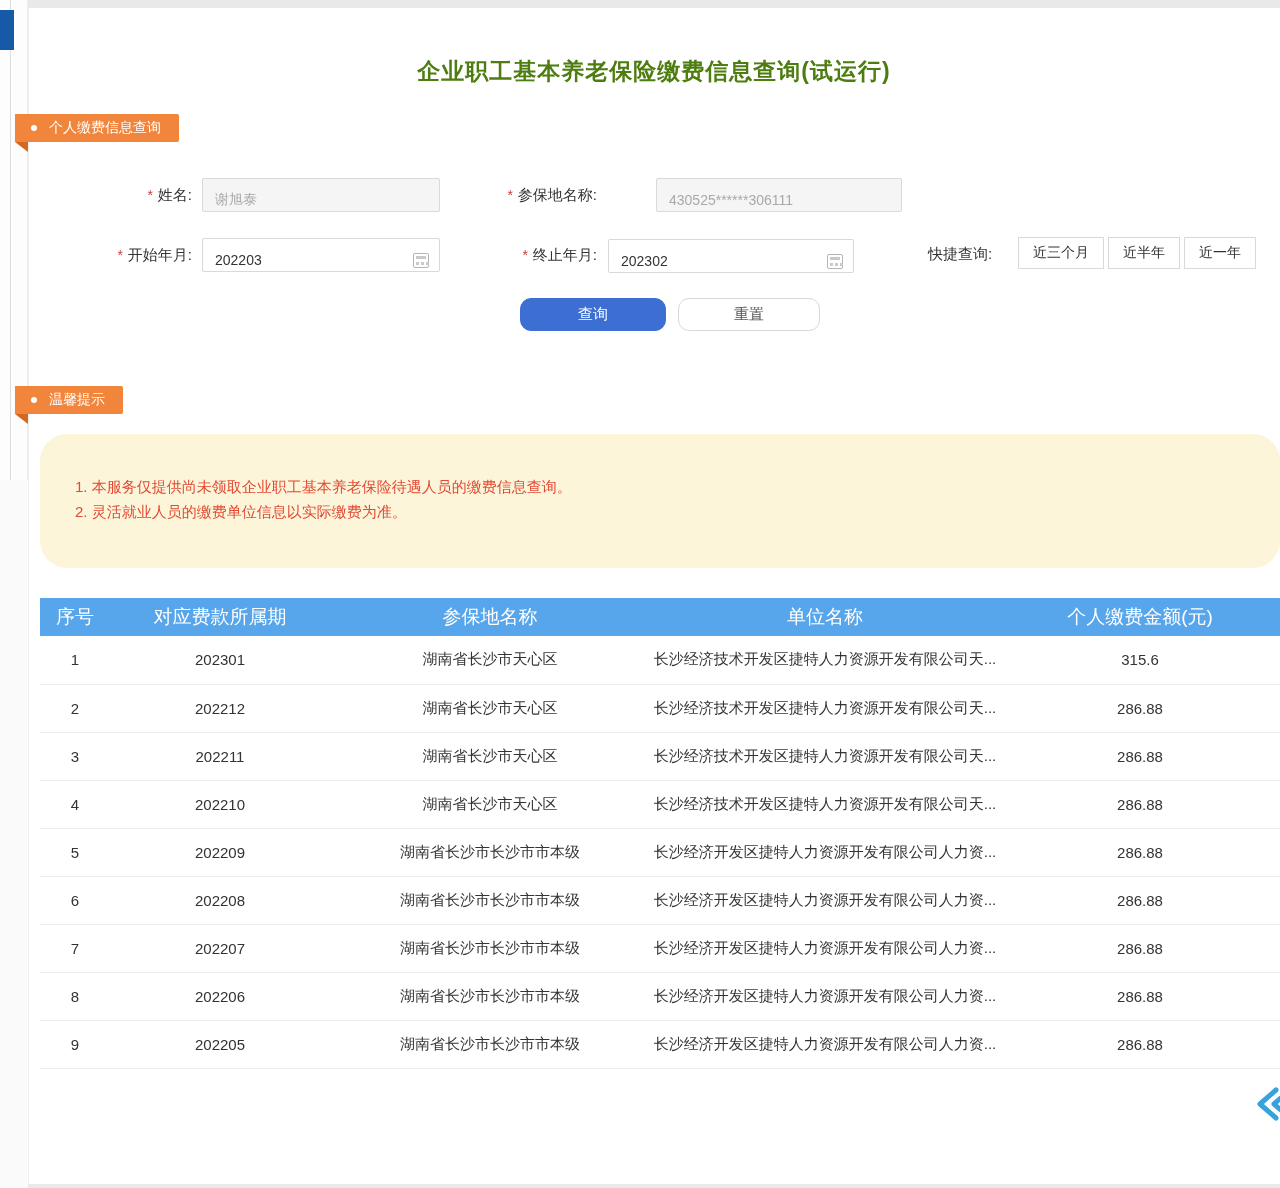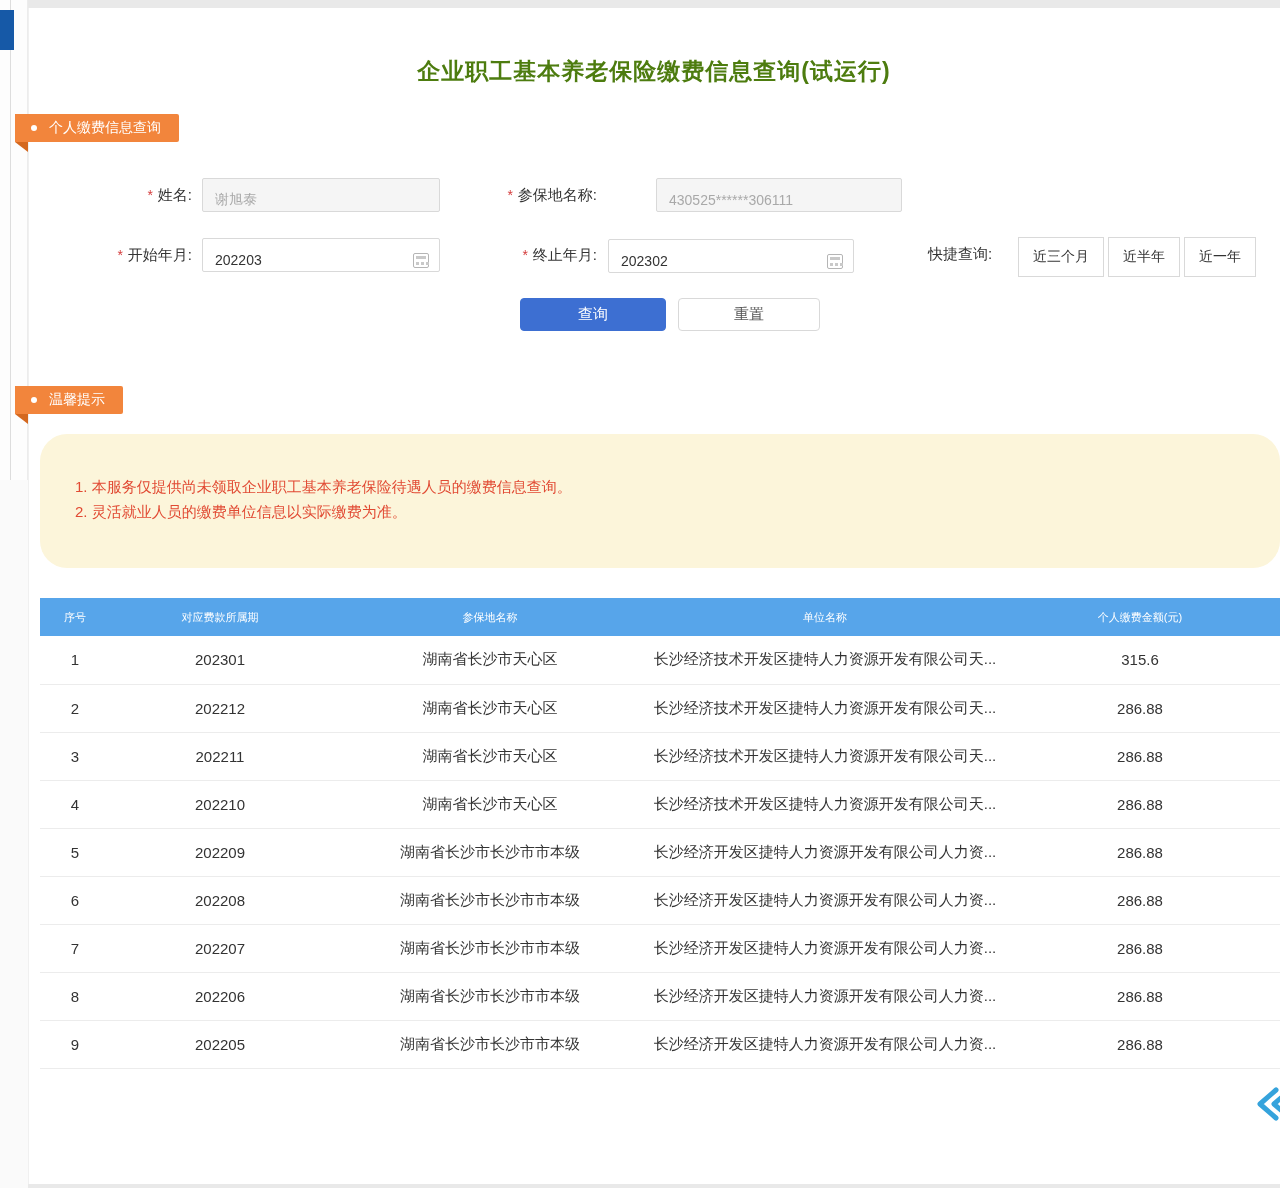--- a/index.html
+++ b/index.html
@@ -42,33 +42,33 @@
   .field.disabled { background:#f5f5f5; color:#a9a9a9; }
   .field .val { flex:1; }
   .cal-icon { width:16px; height:15px; border:1px solid #b5b5b5; border-radius:2px; position:relative; }
   .cal-icon:before { content:""; position:absolute; left:2px; right:2px; top:2px; height:3px; background:#c9c9c9; }
   .cal-icon:after { content:""; position:absolute; left:2px; top:8px; width:3px; height:3px; background:#c9c9c9;
     box-shadow:5px 0 0 #c9c9c9, 10px 0 0 #c9c9c9; }
 
   .quick-label { position:absolute; left:928px; top:245px; font-size:15px; color:#333; }
   .quick-group { position:absolute; left:1018px; top:237px; display:flex; gap:4px; }
   .quick-btn {
-    height:40px; background:#fff; border:1px solid #d9d9d9; font-size:14px; color:#333;
+    height:32px; background:#fff; border:1px solid #d9d9d9; font-size:14px; color:#333;
     padding:0 14px; cursor:pointer; font-family:inherit;text-align:center;
   }
 
-  .btn { position:absolute; top:298px; height:33px; border-radius:4px; font-size:15px; cursor:pointer; font-family:inherit; }
+  .btn { position:absolute; top:298px; height:33px; border-radius:11px; font-size:15px; cursor:pointer; font-family:inherit; }
   .btn-query { left:520px; width:146px; background:#3d6fd2; border:1px solid #3d6fd2; color:#fff; }
   .btn-reset { left:678px; width:142px; background:#fff; border:1px solid #d9d9d9; color:#555; }
 
   .notice-box { position:absolute; left:40px; top:434px; width:1240px; height:134px; background:#fcf5da; padding:40px 30px 0 35px;border-radius:27px; }
   .notice-line { font-size:15px; color:#e14a33; line-height:25px; }
 
   .pay-table { position:absolute; left:40px; top:598px; width:1240px; border-collapse:collapse; table-layout:fixed; }
-  .pay-table th { background:#57a5ea; color:#fff; font-weight:normal; font-size:11px; height:38px; }
+  .pay-table th { background:#57a5ea; color:#fff; font-weight:normal; font-size:19px; height:38px; }
   .pay-table td { height:48px; text-align:center; font-size:15px; color:#333; border-bottom:1px solid #ececec;
     overflow:hidden; white-space:nowrap; text-overflow:ellipsis; }
   .pay-table col:nth-child(1){ width:70px; }
   .pay-table col:nth-child(2){ width:220px; }
   .pay-table col:nth-child(3){ width:320px; }
   .pay-table col:nth-child(4){ width:350px; }
   .pay-table col:nth-child(5){ width:280px; }
 
   .collapse-icon { position:absolute; left:1252px; top:1082px; width:44px; height:44px; cursor:pointer; }
 </style>

